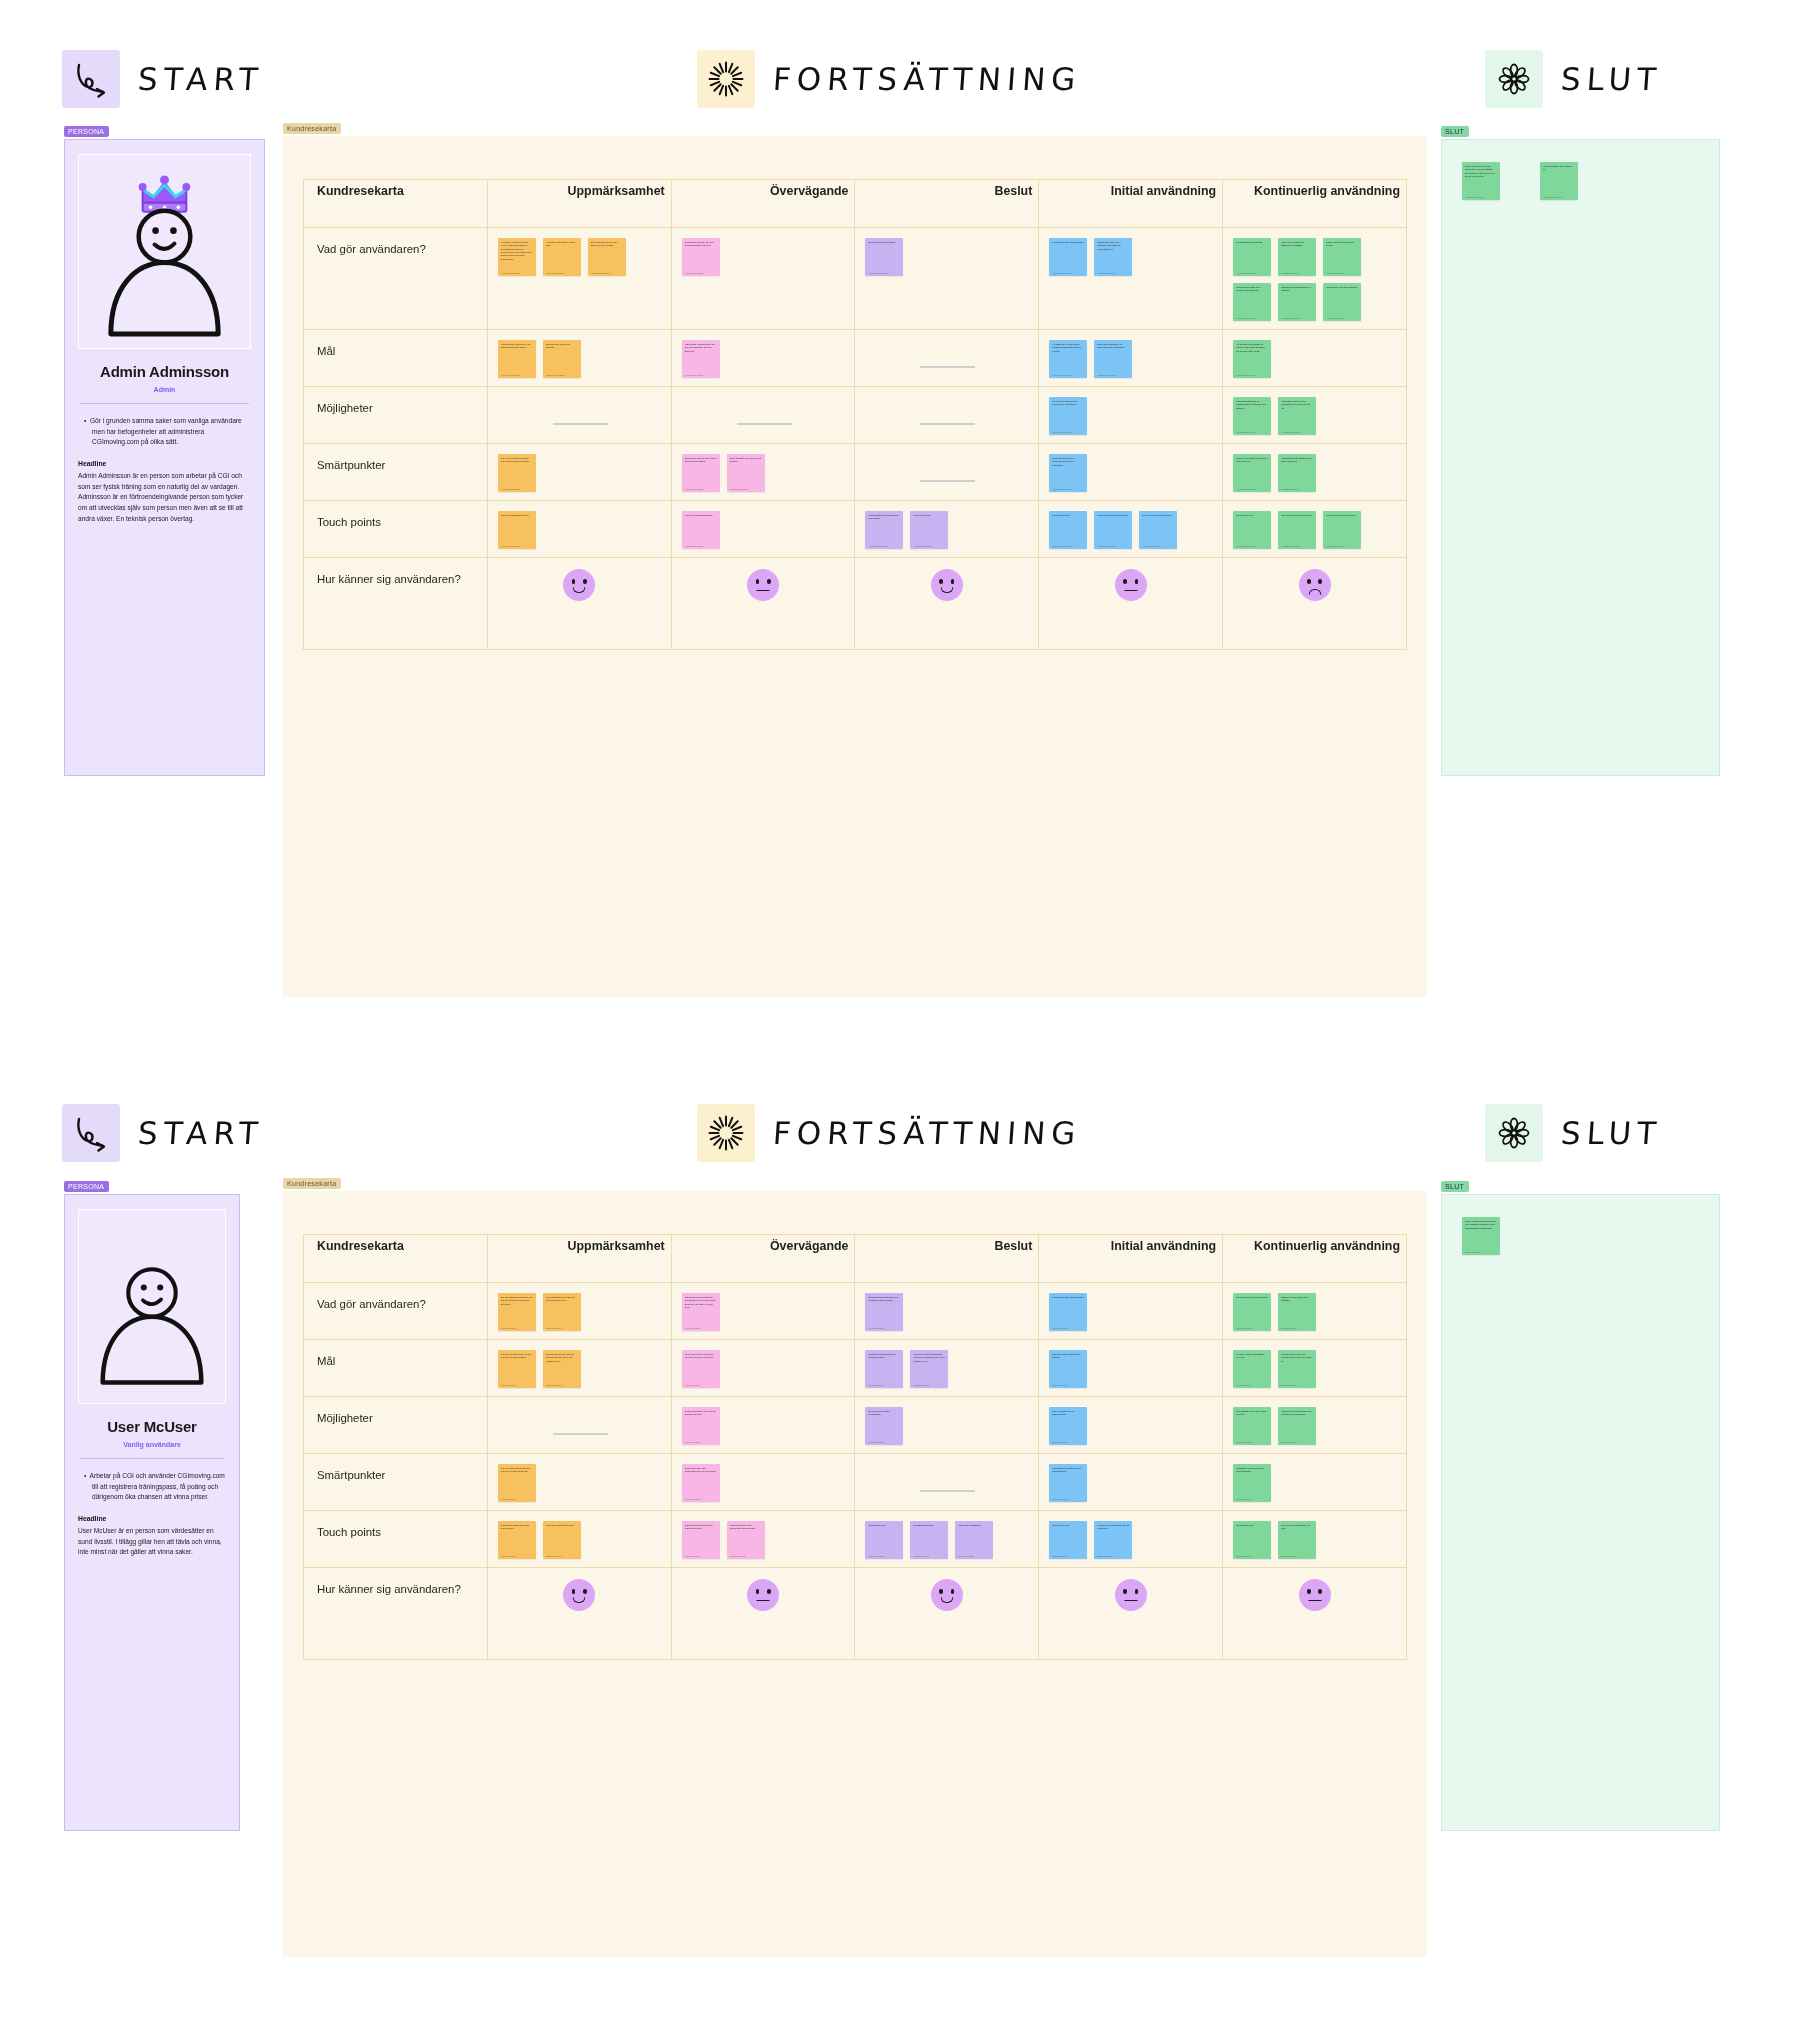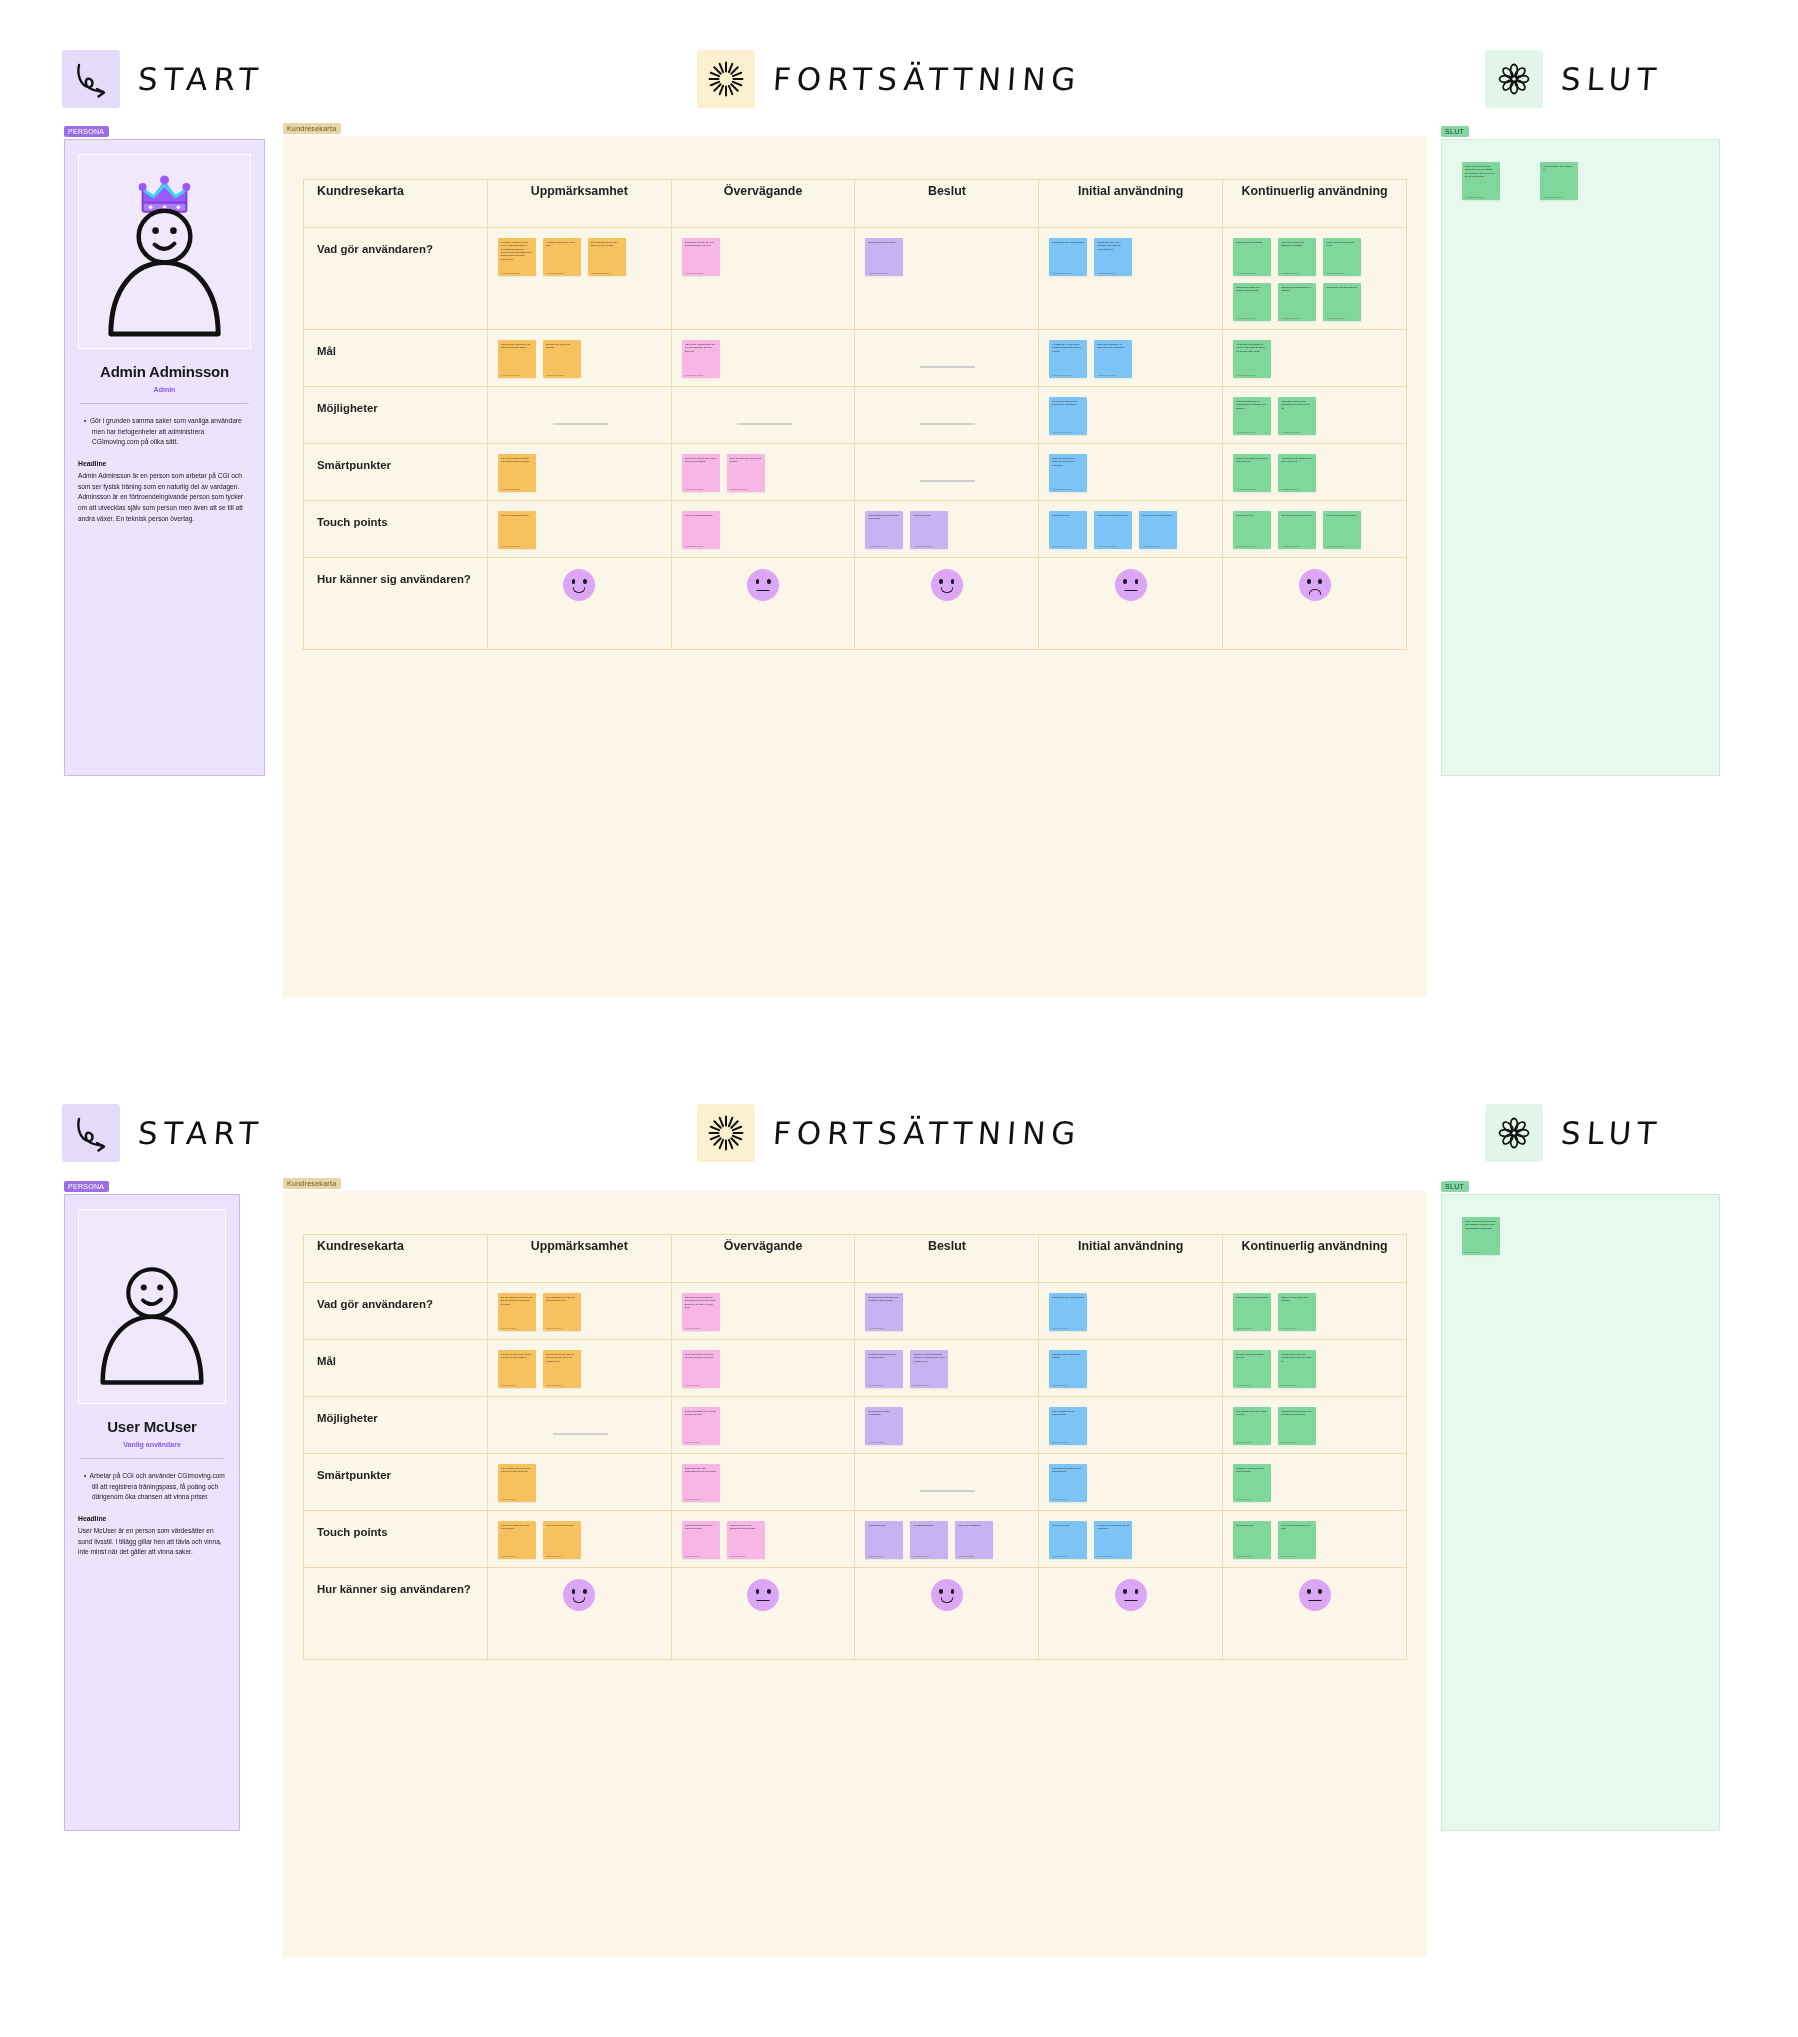--- a/index.html
+++ b/index.html
@@ -66,25 +66,25 @@
   
   .journey-wrap { position:absolute; }
   .frame-tag-j { background:#e6d6a8; color:#6b5520; }
   .journey {
     background:#fbf6e7; width:100%; height:100%;
     padding:43px 20px 20px;
   }
   table.jmap { border-collapse:collapse; width:100%; table-layout:fixed; }
   table.jmap td { border:1px solid #f0d9ab; vertical-align:top; position:relative; }
   .hdr-row td {
-    text-align:center; font-weight:bold; font-size:12.4px; color:#1f1f1f;
+    text-align:right; font-weight:bold; font-size:12.4px; color:#1f1f1f;
     height:48px; vertical-align:middle; padding:4px 6px; line-height:1.25;
   }
   .hdr-row td.first { text-align:left; padding-left:13px; }
-  .rowlabel { font-weight:bold; font-size:11.4px; padding:14px 0 0 13px; line-height:1.3; color:#1f1f1f; }
+  .rowlabel { font-weight:normal; font-size:11.4px; padding:14px 0 0 13px; line-height:1.3; color:#1f1f1f; }
   .cell { padding:10px 8px 8px 10px; }
   .notes { display:flex; flex-wrap:wrap; gap:7px; align-items:flex-start; }
 
   .note {
     width:38px; height:38px; border-radius:1px;
     padding:3px 3px 2px; position:relative; overflow:hidden;
     box-shadow:0 1px 1.5px rgba(0,0,0,.07);
   }
   .note .nt {
     font-size:2.4px; line-height:1.38; color:#3b3118; word-break:break-word;

